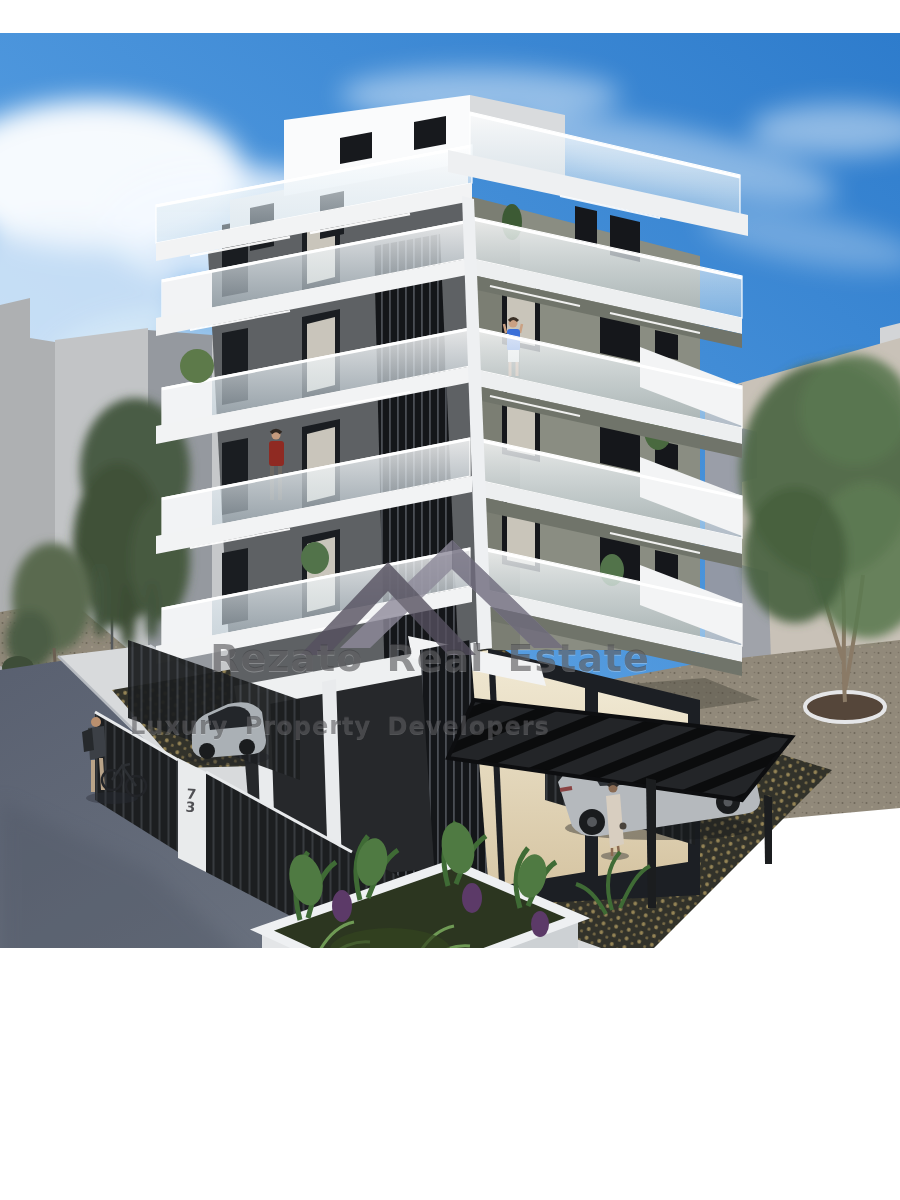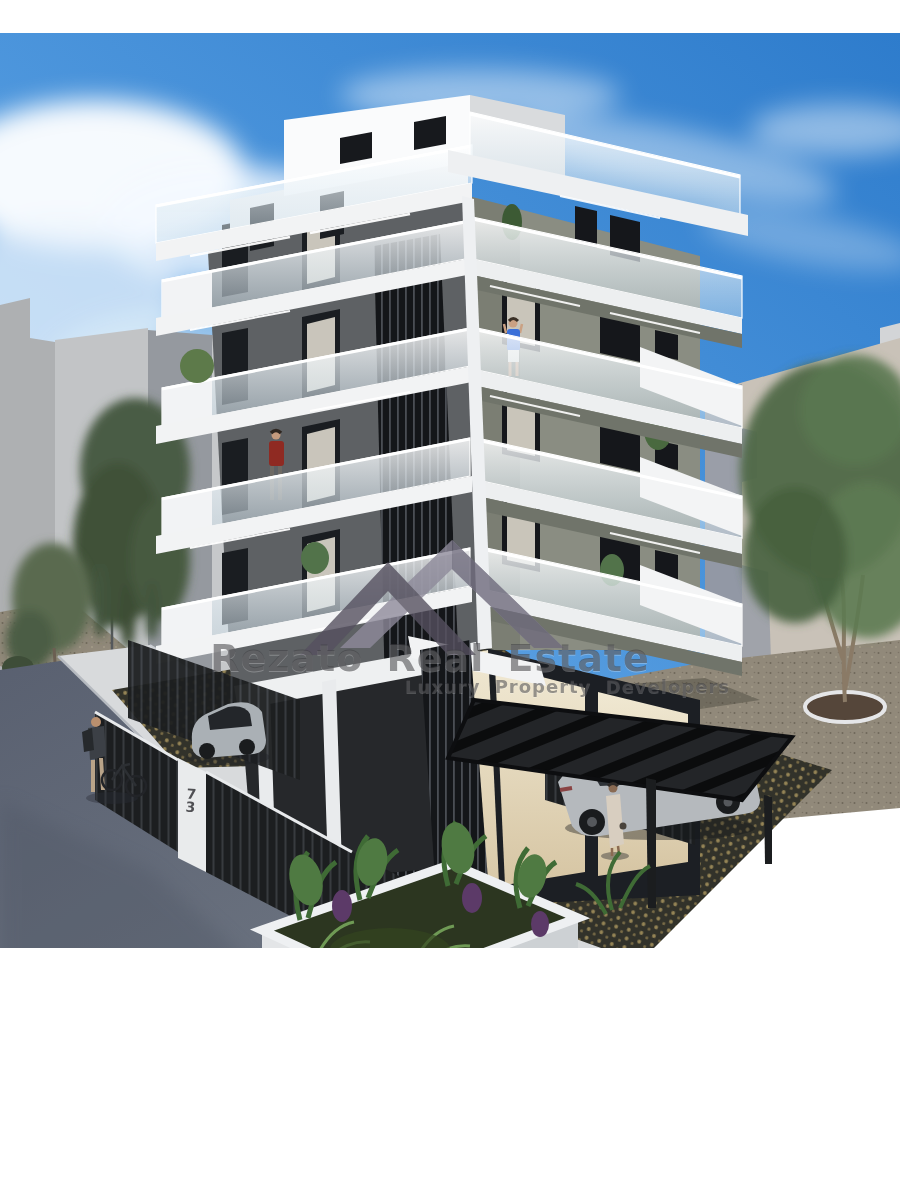--- a/index.html
+++ b/index.html
@@ -2,22 +2,22 @@
 <html><head>
 <meta charset="utf-8">
 <style>
   html,body{margin:0;padding:0;background:#ffffff;}
   #stage{position:relative;width:900px;height:948px;overflow:hidden;background:#ffffff;
          font-family:"DejaVu Sans","Liberation Sans",sans-serif;}
   #scene-svg{position:absolute;left:0;top:0;}
   .wm-title{position:absolute;left:130px;top:636px;width:600px;text-align:center;
     font-size:38px;font-weight:bold;letter-spacing:1px;word-spacing:9px;
     color:rgba(64,63,68,0.55);text-shadow:0 1px 0 rgba(255,255,255,0.25);white-space:nowrap;}
-  .wm-sub{position:absolute;left:130px;top:676px;width:600px;text-align:right;
-    font-size:18px;font-weight:bold;letter-spacing:1px;word-spacing:7px;
+  .wm-sub{position:absolute;left:130px;top:712px;width:600px;text-align:left;
+    font-size:24px;font-weight:bold;letter-spacing:1px;word-spacing:7px;
     color:rgba(64,63,68,0.52);text-shadow:0 1px 0 rgba(255,255,255,0.2);white-space:nowrap;}
   .gate-number{position:absolute;left:186px;top:788px;width:15px;
     font-size:14px;font-weight:bold;line-height:0.95;color:#36363a;
     word-break:break-all;transform:rotate(4deg);opacity:0.85;}
 </style>
 </head>
 <body>
 
 <div id="stage">
 <svg id="scene-svg" width="900" height="1200" viewBox="0 0 900 1200">

